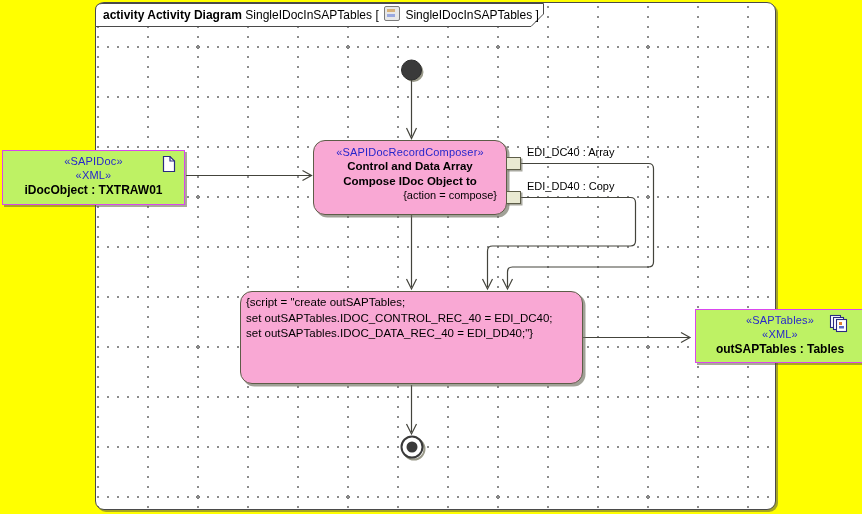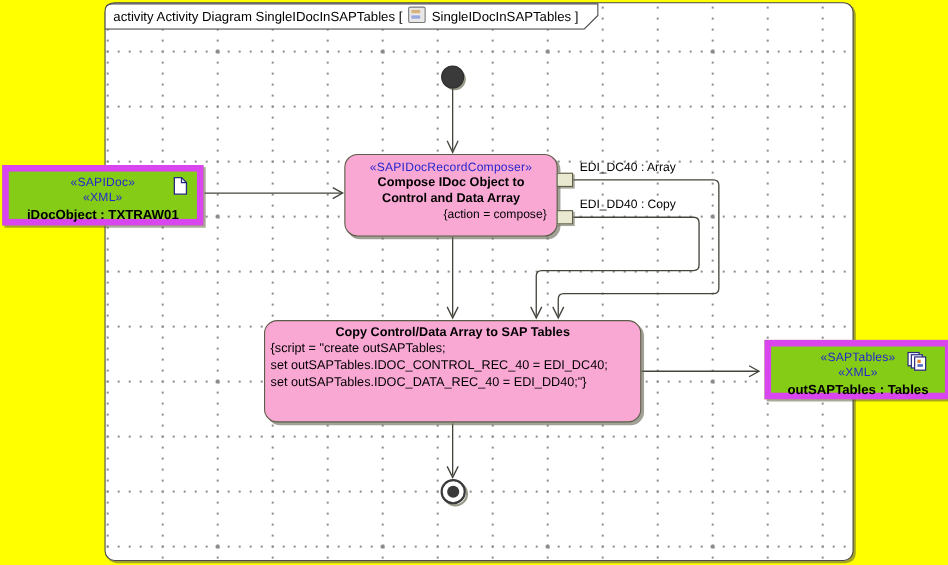--- a/index.html
+++ b/index.html
@@ -21,31 +21,31 @@
     background-position:1px 43px,1px 3px,100px 42px;
     border:1px solid #4a4a4a;border-radius:9px;
     box-shadow:2px 2px 0 rgba(90,90,70,.55);
   }
   
   .frame-tab{position:absolute;left:95px;top:2px;width:454px;height:25px;}
   .frame-tab-text{
     position:absolute;left:8px;top:4px;white-space:nowrap;
     font-size:12px;color:#000;
   }
-  .frame-tab-text b{font-weight:normal;margin-top:18px;}
+  .frame-tab-text b{font-weight:bold;margin-top:18px;}
   .tab-icon{
     display:inline-block;width:14px;height:13px;vertical-align:-2px;
     background:#e8e8e8;border:1px solid #7a7a7a;border-radius:2px;
     position:relative;margin:0 2px;
   }
   .tab-icon::before{content:"";position:absolute;left:2px;top:2px;width:8px;height:3px;background:#d8b27a;}
   .tab-icon::after{content:"";position:absolute;left:2px;top:7px;width:8px;height:3px;background:#9aa8e0;}
   
   .obj{
-    position:absolute;background:#84cc16;border:6px solid #d946ef;
+    position:absolute;background:#bef264;border:1px solid #d946ef;
     box-shadow:2px 2px 0 rgba(85,85,50,.5);
     text-align:center;padding-top:3px;box-sizing:border-box;
   }
   .stereo{color:#2626cc;font-size:11px;line-height:14px;letter-spacing:.2px;}
   .obj-name{color:#000;font-size:12px;font-weight:bold;line-height:16px;}
   
   .action{
     position:absolute;background:#f9a8d4;border:1px solid #5d5d48;border-radius:12px;
     box-shadow:2.5px 2.5px 0 rgba(110,110,95,.65);
     box-sizing:border-box;padding-top:4px;
@@ -139,32 +139,31 @@
   <div class="stereo">«XML»</div>
   <div class="obj-name">iDocObject : TXTRAW01</div>
   <svg class="corner-icon" style="right:7px;top:4px;" width="16" height="18">
     <path d="M2.5,1.5 H9 L13.5,6 V16.5 H2.5 Z" fill="#ffffff" stroke="#2a2a80" stroke-width="1.2"></path>
     <path d="M9,1.5 L9,6 L13.5,6" fill="none" stroke="#2a2a80" stroke-width="1.2"></path>
   </svg>
 </div>
 
 <div class="action" style="left:313px;top:140px;width:194px;height:75px;">
   <span class="stereo">«SAPIDocRecordComposer»</span>
+  <div class="name">Control and Data Array</div>
   <div class="name">Compose IDoc Object to</div>
-  <div class="name">Control and Data Array</div>
   <div class="constraint">{action = compose}</div>
 </div>
 
 <div class="pin" style="left:506px;top:157px;"></div>
 <div class="pin" style="left:506px;top:191px;"></div>
 <div class="pin-label" style="left:527px;top:146px;">EDI_DC40 : Array</div>
 <div class="pin-label" style="left:527px;top:180px;">EDI_DD40 : Copy</div>
 
 <div class="action" style="left:240px;top:291px;width:343px;height:93px;padding-top:3px;">
-  <div class="name">Copy Control/Data Array to SAP Tables</div>
   <div class="script-line">{script = "create outSAPTables;</div>
   <div class="script-line">set outSAPTables.IDOC_CONTROL_REC_40 = EDI_DC40;</div>
   <div class="script-line">set outSAPTables.IDOC_DATA_REC_40 = EDI_DD40;"}</div>
 </div>
 
 <div class="obj" style="left:695px;top:309px;width:170px;height:54px;">
   <div class="stereo">«SAPTables»</div>
   <div class="stereo">«XML»</div>
   <div class="obj-name">outSAPTables : Tables</div>
   <svg class="corner-icon" style="right:16px;top:4px;" width="19" height="19">

